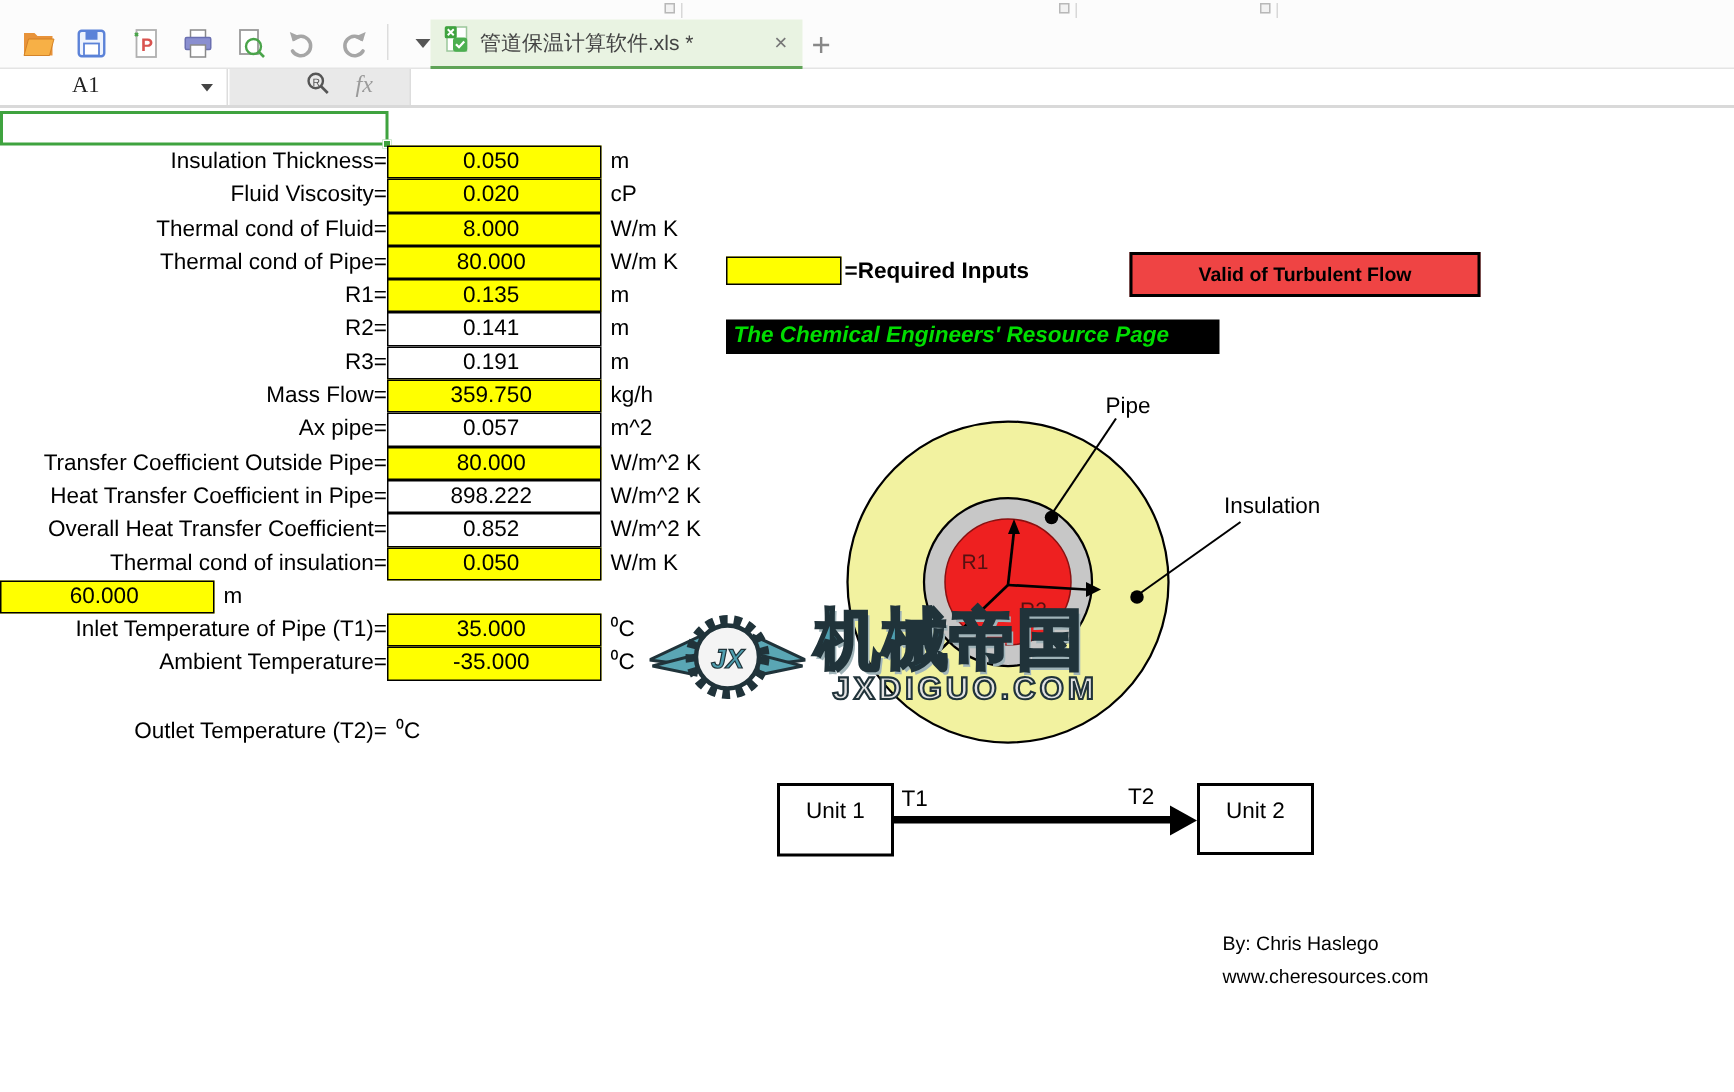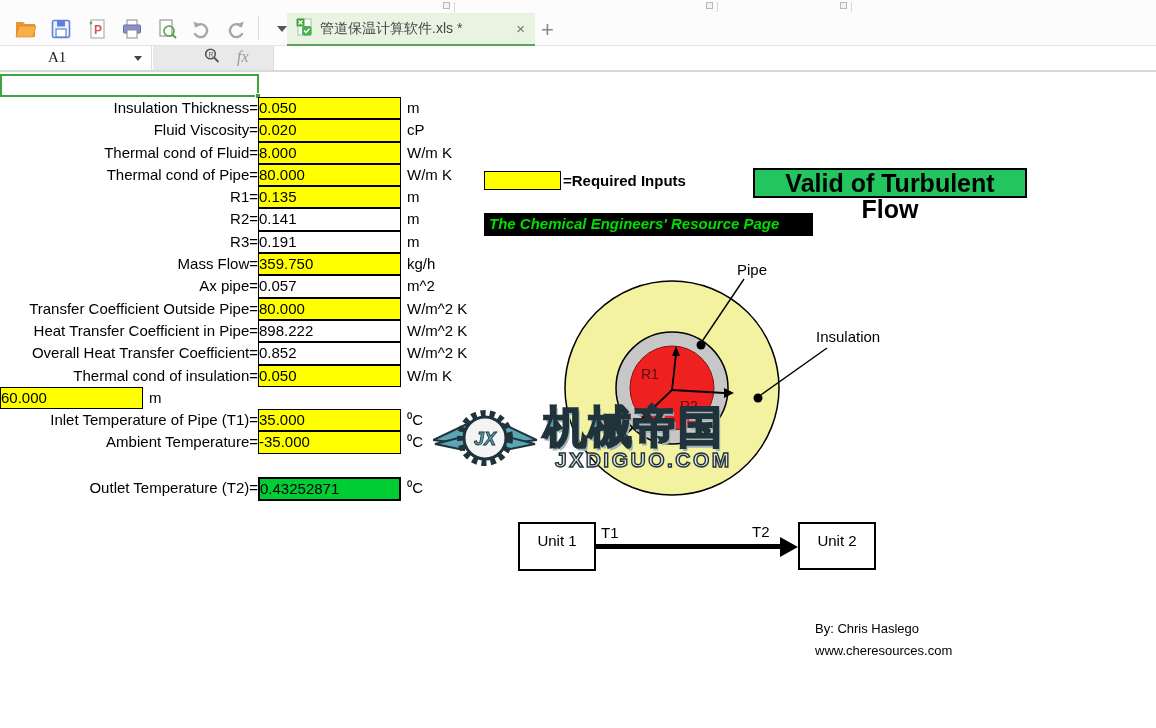--- a/index.html
+++ b/index.html
@@ -30,32 +30,32 @@
   #fgray { position:absolute; left:153px; top:0; width:121px; height:24px; background:#e9e9e9; border-right:1px solid #ddd; display:flex; align-items:center; }
   #fx { position:absolute; left:84px; top:2px; font-family:"Liberation Serif", serif; font-style:italic; font-size:16px; color:#9a9a9a; }
   #finput { position:absolute; left:275px; top:0; width:881px; height:24px; background:#fff; font-size:14px; border:0; outline:none; }
   
   #sheet { position:absolute; left:0; top:72px; width:1156px; height:656px; background:#fff; }
   #sel-a1 { position:absolute; left:0; top:2px; width:259px; height:23px; border:2px solid #3fa33f; background:transparent; }
   #fill-handle { position:absolute; left:255px; top:21px; width:6px; height:6px; background:#3fa33f; border:1px solid #fff; }
   #rows { position:absolute; left:0; top:25px; width:520px; }
   .srow { display:flex; height:22.3px; }
   .rlabel { width:258px; text-align:right; font-size:15px; line-height:22.3px; white-space:nowrap; }
-  .rvalue { width:143px; border:1px solid #000; font-size:15px; line-height:20px; text-align:left; padding-right:4px; }
+  .rvalue { width:143px; border:1px solid #000; font-size:15px; line-height:20px; text-align:center; padding-right:4px; }
   .rvalue.y { background:#ffff00; }
   .rvalue.w { background:#ffffff; }
   .runit { padding-left:6px; font-size:15px; line-height:22.3px; white-space:nowrap; }
   .spacer { height:23px; }
   #outrow .rvalue { background:#00cc33; border:2px solid #000; line-height:19px; height:24px; }
   #outrow { height:24px; }
   
   .abs { position:absolute; }
   #legend-swatch { left:484px; top:99px; width:77px; height:19px; background:#ffff00; border:1px solid #000; }
   #legend-label { left:563px; top:100px; font-size:15px; font-weight:bold; }
-  #validbox { left:753px; top:96px; width:274px; height:30px; border:2px solid #000; background:#22c55e; text-align:center; font-size:25px; font-weight:bold; line-height:26px; }
+  #validbox { left:753px; top:96px; width:234px; height:30px; border:2px solid #000; background:#ef4444; text-align:center; font-size:13px; font-weight:bold; line-height:26px; }
   #banner { left:484px; top:141px; width:329px; height:23px; background:#000; color:#00dd00; font-size:15px; font-weight:bold; font-style:italic; line-height:22px; padding-left:5px; }
   
   .unitbox { width:78px; height:49px; border:2px solid #000; background:#fff; font-size:15px; display:flex; justify-content:center; padding-top:8px; }
   #unit1 { left:518px; top:450px; }
   #unit2 { left:798px; top:450px; height:48px; }
   #flowline { left:596px; top:472px; width:186px; height:5px; background:#000; }
   #flowhead { left:780px; top:465px; width:0; height:0; border-top:10px solid transparent; border-bottom:10px solid transparent; border-left:18px solid #000; }
   #t1 { left:601px; top:452px; font-size:15px; }
   #t2 { left:752px; top:451px; font-size:15px; }
   
@@ -256,21 +256,20 @@
     <div class="runit">⁰C</div>
   </div>
         <div class="srow">
     <div class="rlabel">Ambient Temperature=</div>
     <div class="rvalue y">-35.000</div>
     <div class="runit">⁰C</div>
   </div>
         <div class="spacer"></div>
         <div class="srow" id="outrow">
     <div class="rlabel">Outlet Temperature (T2)=</div>
-    <div class="rvalue">0.43252871</div>
     <div class="runit">⁰C</div>
   </div>
       </div>
 
     <div class="abs" id="legend-swatch"></div>
     <div class="abs" id="legend-label">=Required Inputs</div>
     <div class="abs" id="validbox">Valid of Turbulent Flow</div>
     <div class="abs" id="banner">The Chemical Engineers' Resource Page</div>
 
     <svg class="abs" style="left:530px; top:180px;" width="380" height="265" viewBox="0 0 380 265">

